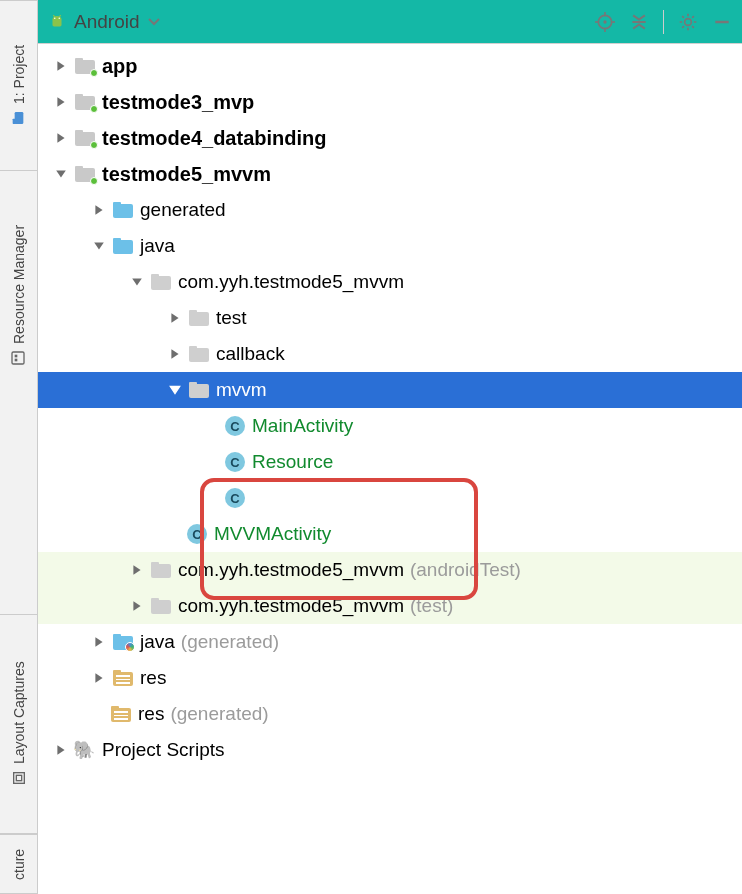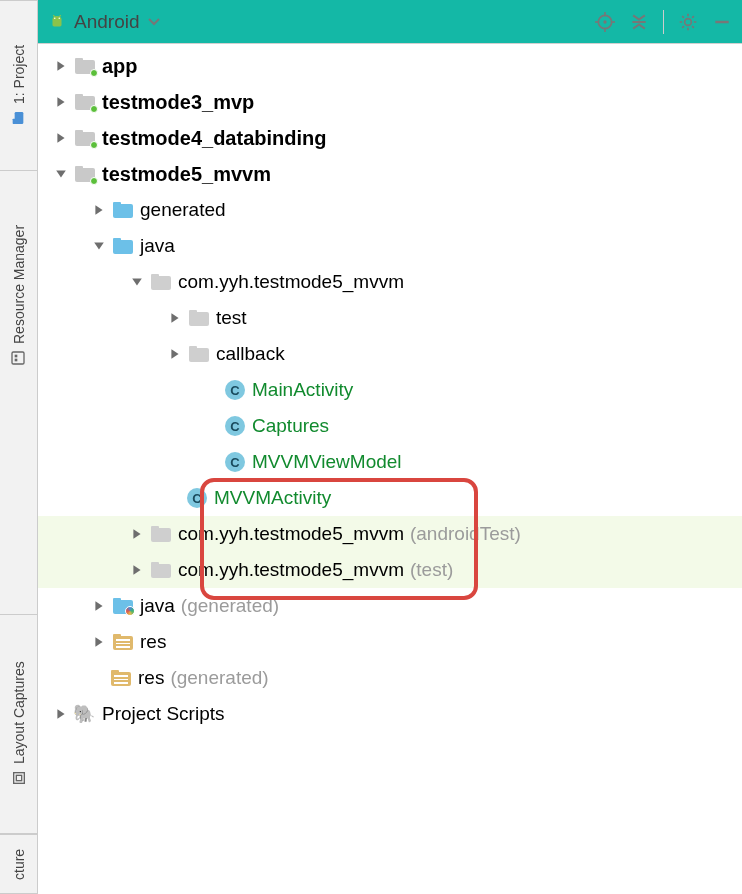--- a/index.html
+++ b/index.html
@@ -325,43 +325,57 @@
           </svg>
         </span>
         <span class="ico-wrap">
           <div class="folder-gray">
             <div class="f-tab"></div>
             <div class="f-body"></div>
           </div>
         </span>
         <span class="lbl">callback</span>
       </div>
+      <div class="row selected">
+        <span class="indent" style="width: 126px;"></span>
+        <span class="arrow">
+          <svg class="down" viewBox="0 0 10 10">
+            <path d="M1 2 L9 2 L5 8 Z" fill="#6e6e6e"></path>
+          </svg>
+        </span>
+        <span class="ico-wrap">
+          <div class="folder-gray">
+            <div class="f-tab"></div>
+            <div class="f-body"></div>
+          </div>
+        </span>
+        <span class="lbl">mvvm</span>
+      </div>
       <div class="row green">
         <span class="indent" style="width: 164px;"></span>
         <span class="no-arrow"></span>
         <span class="ico-wrap">
           <div class="class-c">C</div>
         </span>
         <span class="lbl">MainActivity</span>
       </div>
       <div class="row green">
         <span class="indent" style="width: 164px;"></span>
         <span class="no-arrow"></span>
         <span class="ico-wrap">
           <div class="class-c">C</div>
         </span>
-        <span class="lbl">Captures</span>
+        <span class="lbl">Resource</span>
       </div>
       <div class="row green">
         <span class="indent" style="width: 164px;"></span>
         <span class="no-arrow"></span>
         <span class="ico-wrap">
           <div class="class-c">C</div>
         </span>
-        <span class="lbl">MVVMViewModel</span>
       </div>
       <div class="row green">
         <span class="indent" style="width: 126px;"></span>
         <span class="no-arrow"></span>
         <span class="ico-wrap">
           <div class="class-c">C</div>
         </span>
         <span class="lbl">MVVMActivity</span>
       </div>
       <div class="row gray-suffix bg-light">

